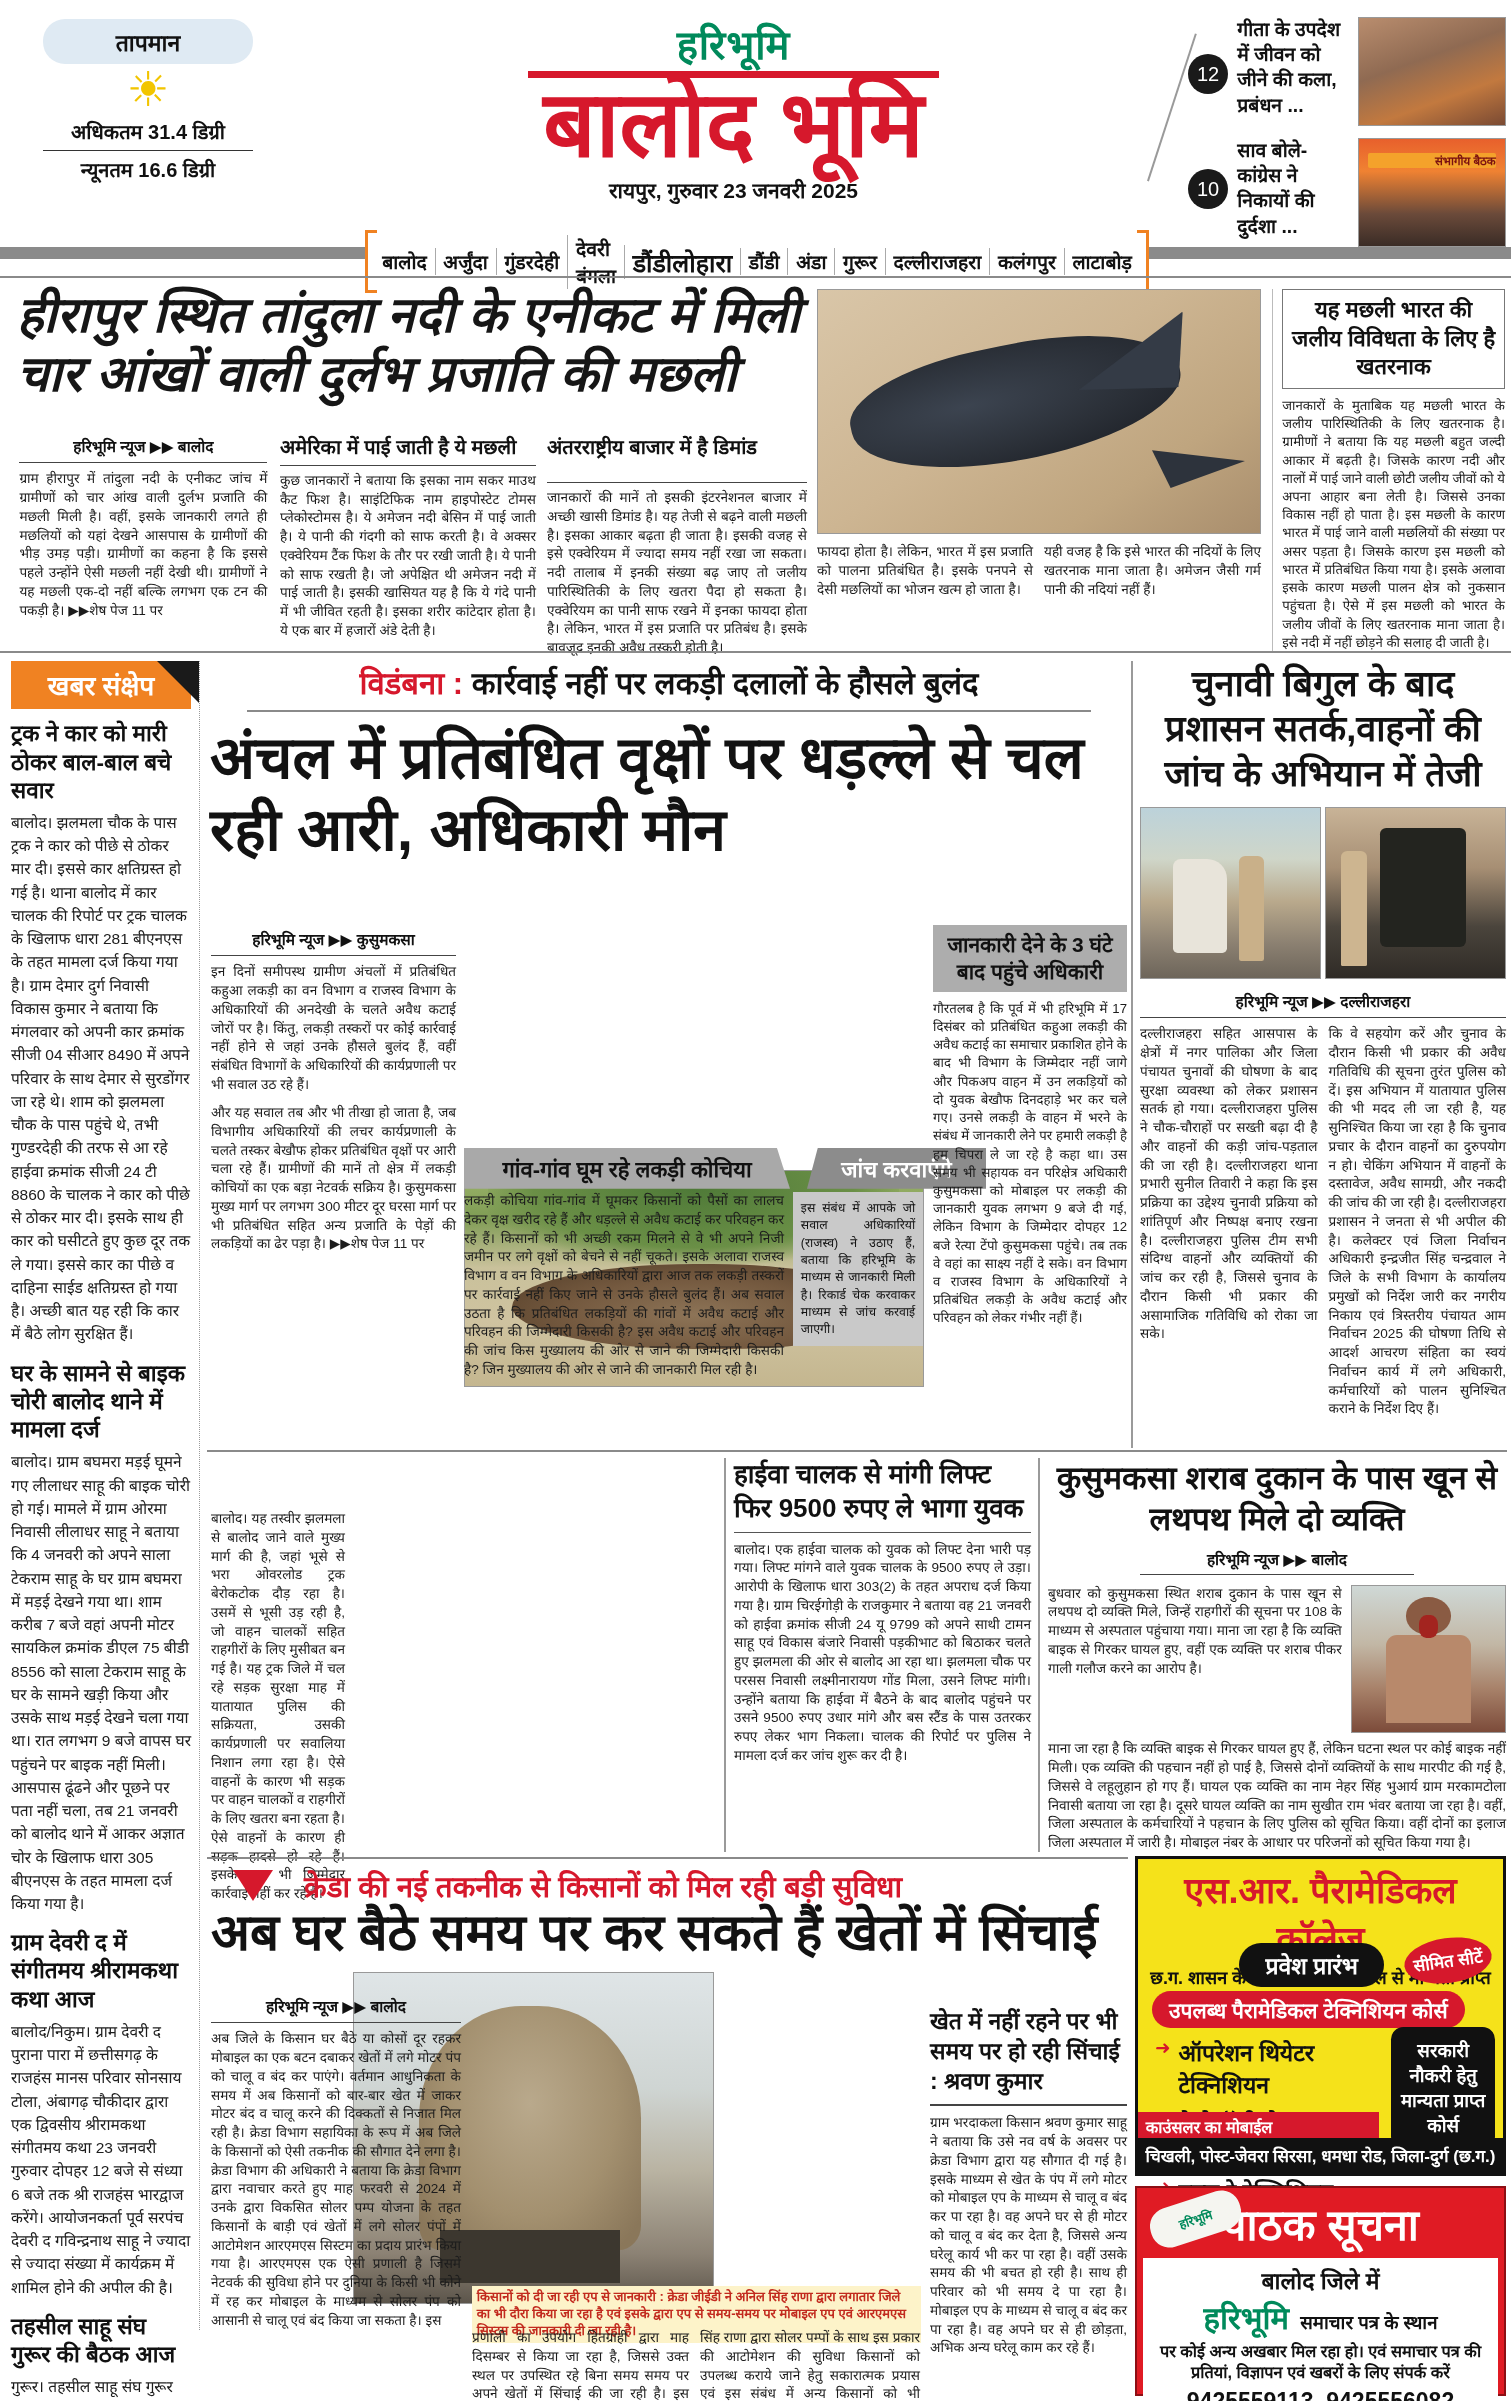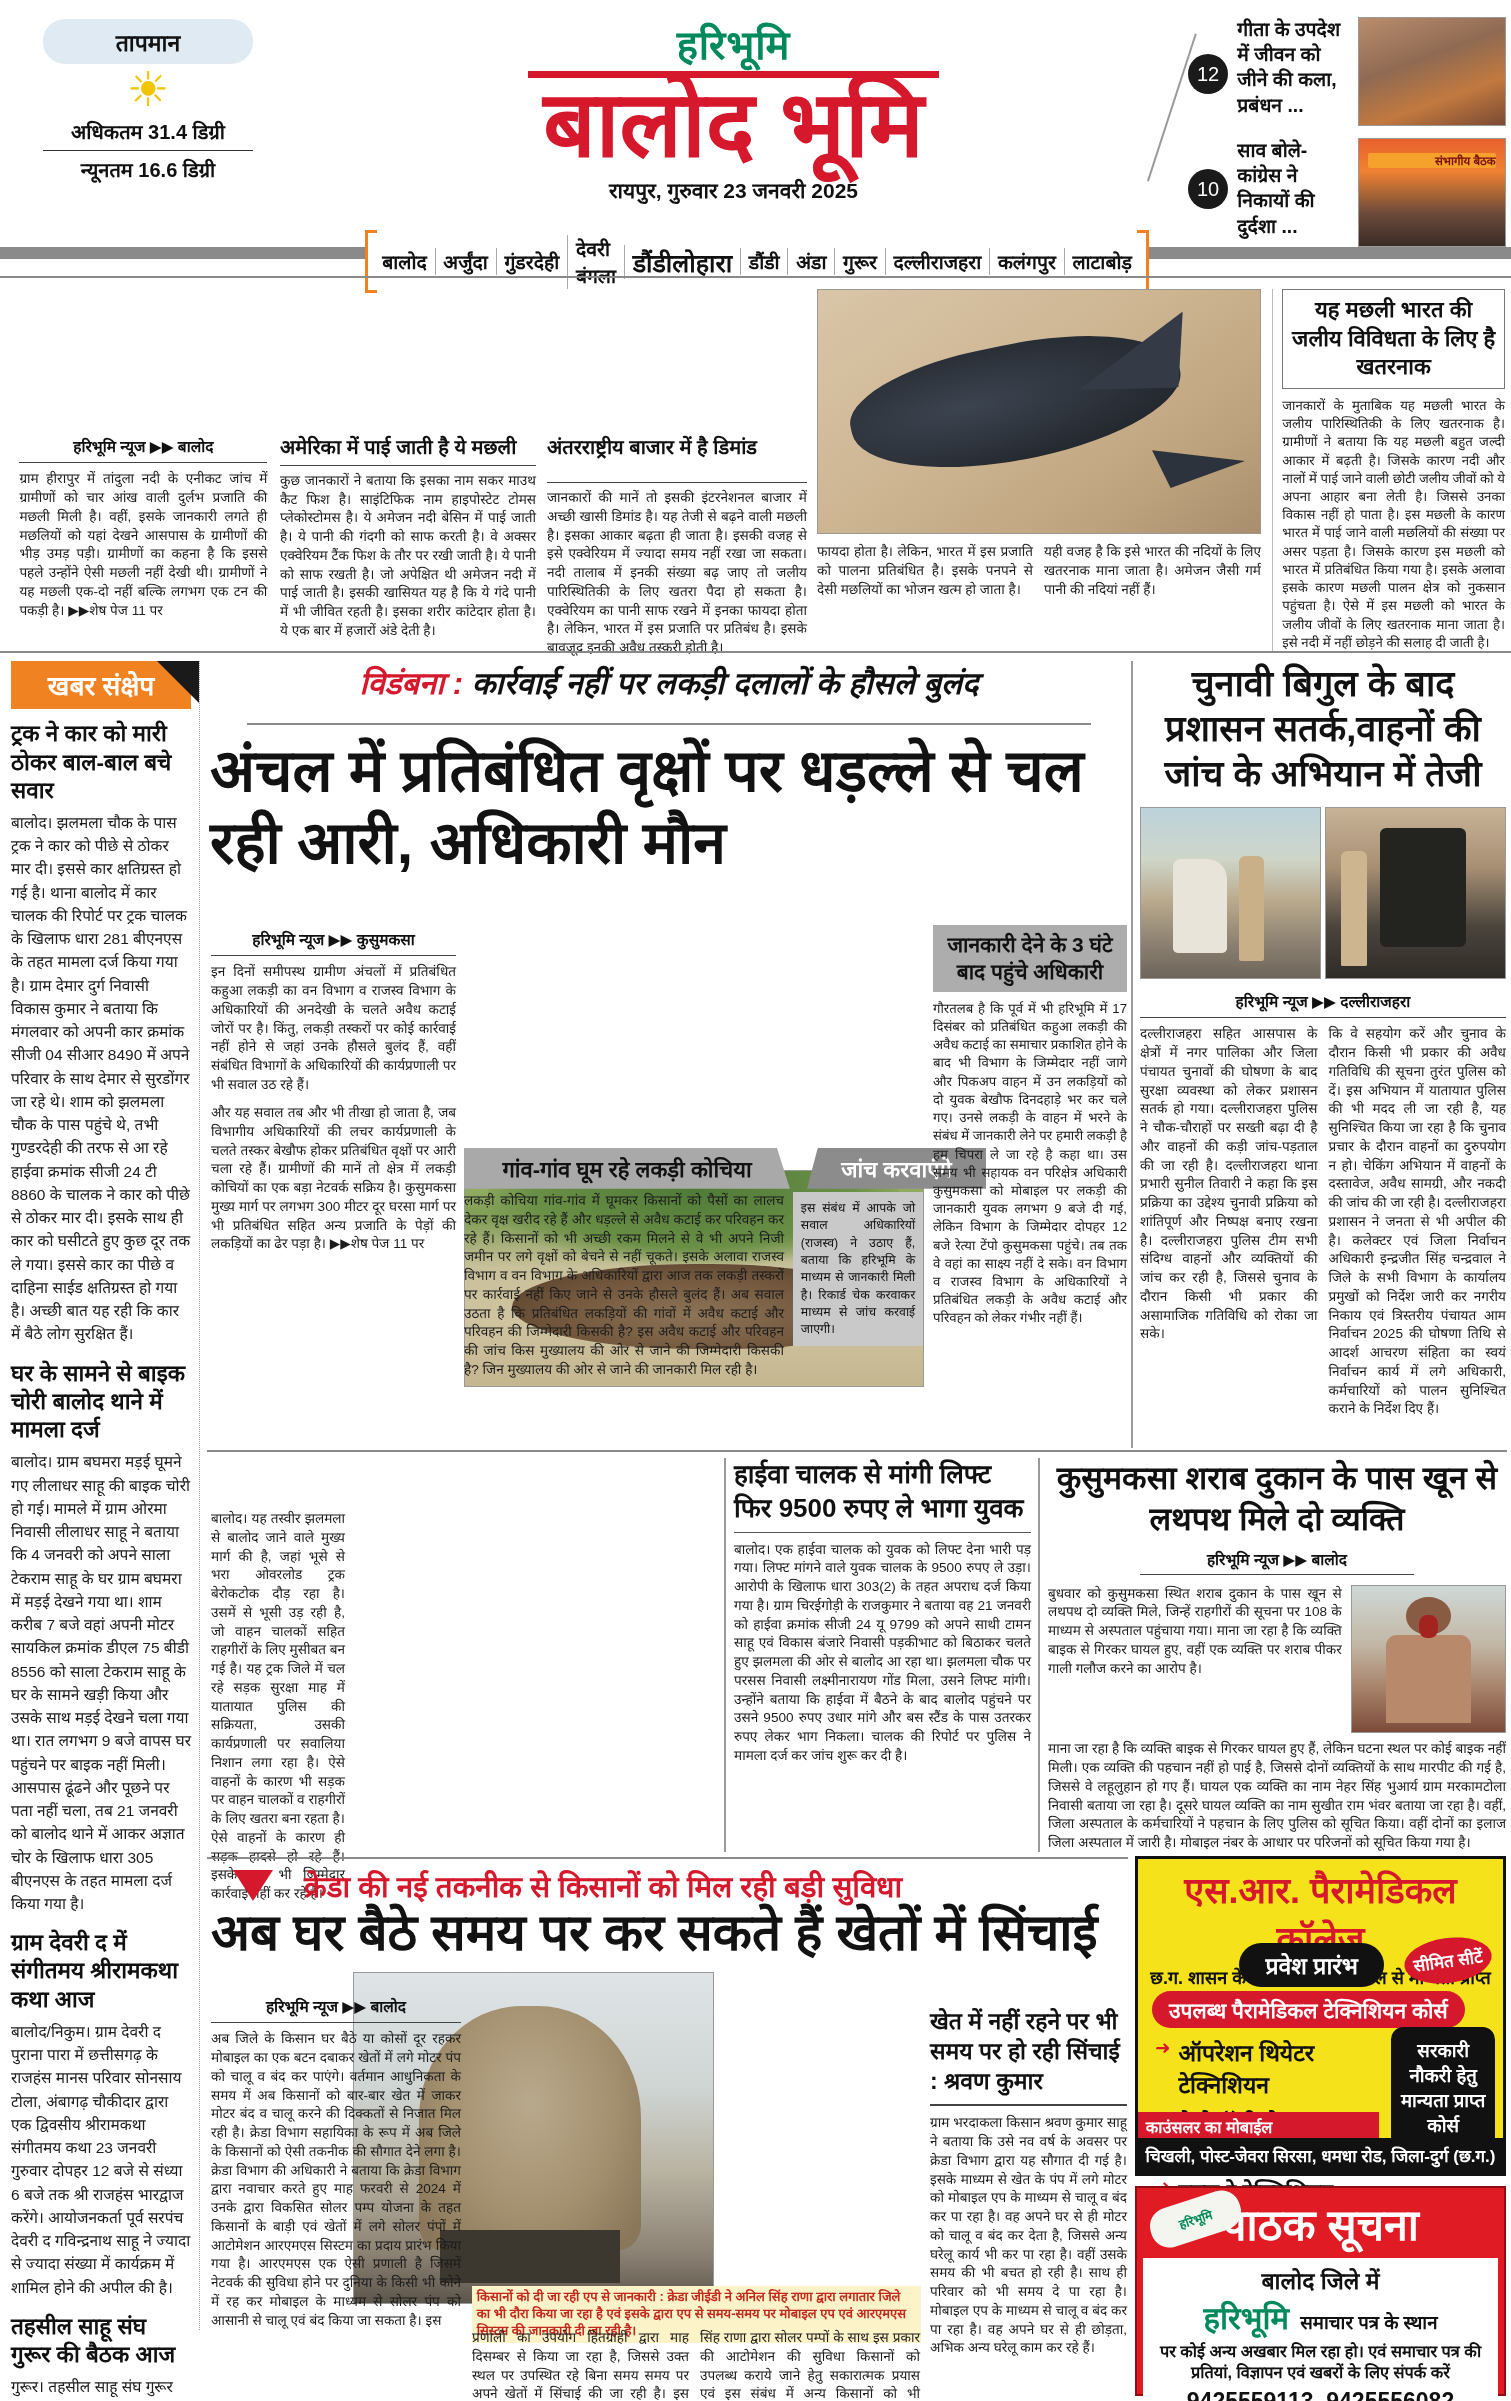--- a/index.html
+++ b/index.html
@@ -66,20 +66,26 @@
     <span class="nav-item" style="font-weight:bold; font-size:25px; padding:0 7.8px; border-left:1.6px solid #aaa;">डौंडीलोहारा</span>
     <span class="nav-item" style="font-weight:bold; font-size:19.4px; padding:0 7.8px; border-left:1.6px solid #aaa;">डौंडी</span>
     <span class="nav-item" style="font-weight:bold; font-size:19.4px; padding:0 7.8px; border-left:1.6px solid #aaa;">अंडा</span>
     <span class="nav-item" style="font-weight:bold; font-size:19.4px; padding:0 7.8px; border-left:1.6px solid #aaa;">गुरूर</span>
     <span class="nav-item" style="font-weight:bold; font-size:19.4px; padding:0 7.8px; border-left:1.6px solid #aaa;">दल्लीराजहरा</span>
     <span class="nav-item" style="font-weight:bold; font-size:19.4px; padding:0 7.8px; border-left:1.6px solid #aaa;">कलंगपुर</span>
     <span class="nav-item" style="font-weight:bold; font-size:19.4px; padding:0 7.8px; border-left:1.6px solid #aaa;">लाटाबोड़</span>
   </div>
   <div class="abs hrule" style="left:0; top:276px; width:1512px; height:2.3px;"></div>
 
+  <div class="abs" style="left:17px; top:286px; width:792px;">
+    <div style="font-style:italic; font-weight:800; font-size:50px; line-height:1.18; color:#161616;">
+      <div>हीरापुर स्थित तांदुला नदी के एनीकट में मिली</div>
+      <div>चार आंखों वाली दुर्लभ प्रजाति की मछली</div>
+    </div>
+  </div>
 
   <div class="abs" style="left:19.4px; top:435px; width:248px;">
     <div class="byline">हरिभूमि न्यूज ▶▶ बालोद</div>
     <div class="body-txt">ग्राम हीरापुर में तांदुला नदी के एनीकट जांच में ग्रामीणों को चार आंख वाली दुर्लभ प्रजाति की मछली मिली है। वहीं, इसके जानकारी लगते ही मछलियों को यहां देखने आसपास के ग्रामीणों की भीड़ उमड़ पड़ी। ग्रामीणों का कहना है कि इससे पहले उन्होंने ऐसी मछली नहीं देखी थी। ग्रामीणों ने यह मछली एक-दो नहीं बल्कि लगभग एक टन की पकड़ी है। ▶▶शेष पेज 11 पर</div>
   </div>
 
   <div class="abs" style="left:280px; top:433px; width:256px;">
     <div style="font-weight:bold; font-size:20px; border-bottom:1.6px solid #444; padding-bottom:4.7px; margin-bottom:6.2px;">अमेरिका में पाई जाती है ये मछली</div>
     <div class="body-txt">कुछ जानकारों ने बताया कि इसका नाम सकर माउथ कैट फिश है। साइंटिफिक नाम हाइपोस्टेट टोमस प्लेकोस्टोमस है। ये अमेजन नदी बेसिन में पाई जाती है। ये पानी की गंदगी को साफ करती है। वे अक्सर एक्वेरियम टैंक फिश के तौर पर रखी जाती है। ये पानी को साफ रखती है। जो अपेक्षित थी अमेजन नदी में पाई जाती है। इसकी खासियत यह है कि ये गंदे पानी में भी जीवित रहती है। इसका शरीर कांटेदार होता है। ये एक बार में हजारों अंडे देती है।</div>
   </div>
@@ -123,21 +129,21 @@
       <div class="brief-txt">बालोद/निकुम। ग्राम देवरी द पुराना पारा में छत्तीसगढ़ के राजहंस मानस परिवार सोनसाय टोला, अंबागढ़ चौकीदार द्वारा एक द्विवसीय श्रीरामकथा संगीतमय कथा 23 जनवरी गुरुवार दोपहर 12 बजे से संध्या 6 बजे तक श्री राजहंस भारद्वाज करेंगे। आयोजनकर्ता पूर्व सरपंच देवरी द गविन्द्रनाथ साहू ने ज्यादा से ज्यादा संख्या में कार्यक्रम में शामिल होने की अपील की है।</div>
     </div>
     <div style="margin-bottom:14px;">
       <div style="font-weight:bold; font-size:22.5px; line-height:1.25; margin-bottom:6.2px;">तहसील साहू संघ गुरूर की बैठक आज</div>
       <div class="brief-txt">गुरूर। तहसील साहू संघ गुरूर कार्यकारिणी की आवश्यक बैठक 23 जनवरी गुरूवार को 11 बजे तहसील साहू सदन कोलिहामार गुरूर में रखी गई है। बैठक में तहसील पदाधिकारी गण, समस्त प्रकोष्ठ के संयोजक एवं सह-संयोजक गण, कार्यकारिणी सदस्य गण एवं समस्त परिक्षेत्र अध्यक्षगण उपस्थित रहेंगे।</div>
     </div>
 
   </div>
 
   <div class="abs" style="left:210px; top:661px; width:918px;">
-    <div style="text-align:center; font-size:31px; font-weight:bold; padding-bottom:20px; border-bottom:2.3px solid #8a8a8a; width:92%; margin:0 auto;font-style:italic;">
+    <div style="text-align:center; font-size:31px; font-weight:bold; padding-bottom:7px; border-bottom:2.3px solid #8a8a8a; width:92%; margin:0 auto;">
       <span class="red">विडंबना :</span>
       <span>कार्रवाई नहीं पर लकड़ी दलालों के हौसले बुलंद</span>
     </div>
     <div style="font-weight:800; font-size:59px; line-height:1.22; margin-top:11px; color:#121212;">अंचल में प्रतिबंधित वृक्षों पर धड़ल्ले से चल रही आरी, अधिकारी मौन</div>
   </div>
 
   <div class="abs" style="left:211px; top:928px; width:245px;">
     <div class="byline">हरिभूमि न्यूज ▶▶ कुसुमकसा</div>
     <div class="body-txt">इन दिनों समीपस्थ ग्रामीण अंचलों में प्रतिबंधित कहुआ लकड़ी का वन विभाग व राजस्व विभाग के अधिकारियों की अनदेखी के चलते अवैध कटाई जोरों पर है। किंतु, लकड़ी तस्करों पर कोई कार्रवाई नहीं होने से जहां उनके हौसले बुलंद हैं, वहीं संबंधित विभागों के अधिकारियों की कार्यप्रणाली पर भी सवाल उठ रहे हैं।</div>
     <div class="body-txt" style="margin-top:9.3px;">और यह सवाल तब और भी तीखा हो जाता है, जब विभागीय अधिकारियों की लचर कार्यप्रणाली के चलते तस्कर बेखौफ होकर प्रतिबंधित वृक्षों पर आरी चला रहे हैं। ग्रामीणों की मानें तो क्षेत्र में लकड़ी कोचियों का एक बड़ा नेटवर्क सक्रिय है। कुसुमकसा मुख्य मार्ग पर लगभग 300 मीटर दूर घरसा मार्ग पर भी प्रतिबंधित सहित अन्य प्रजाति के पेड़ों की लकड़ियों का ढेर पड़ा है। ▶▶शेष पेज 11 पर</div>

